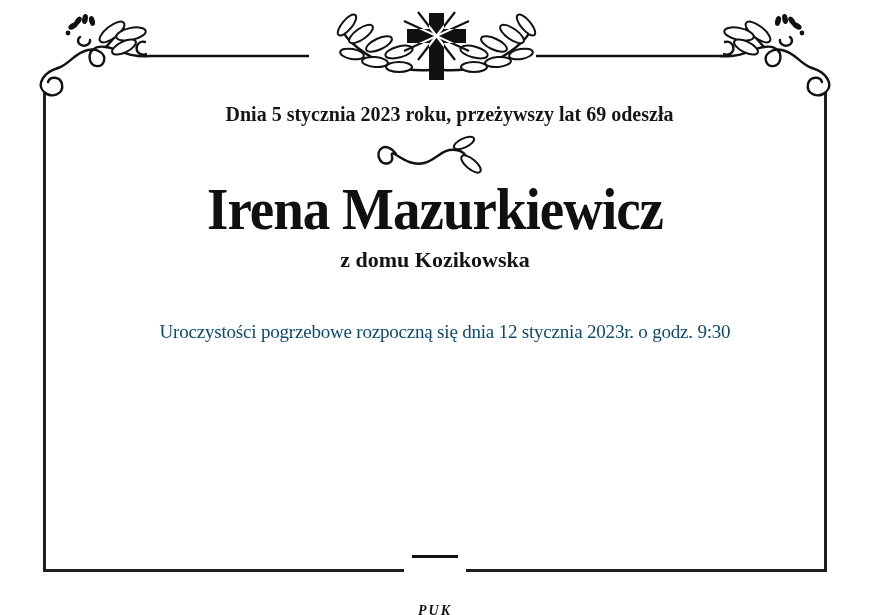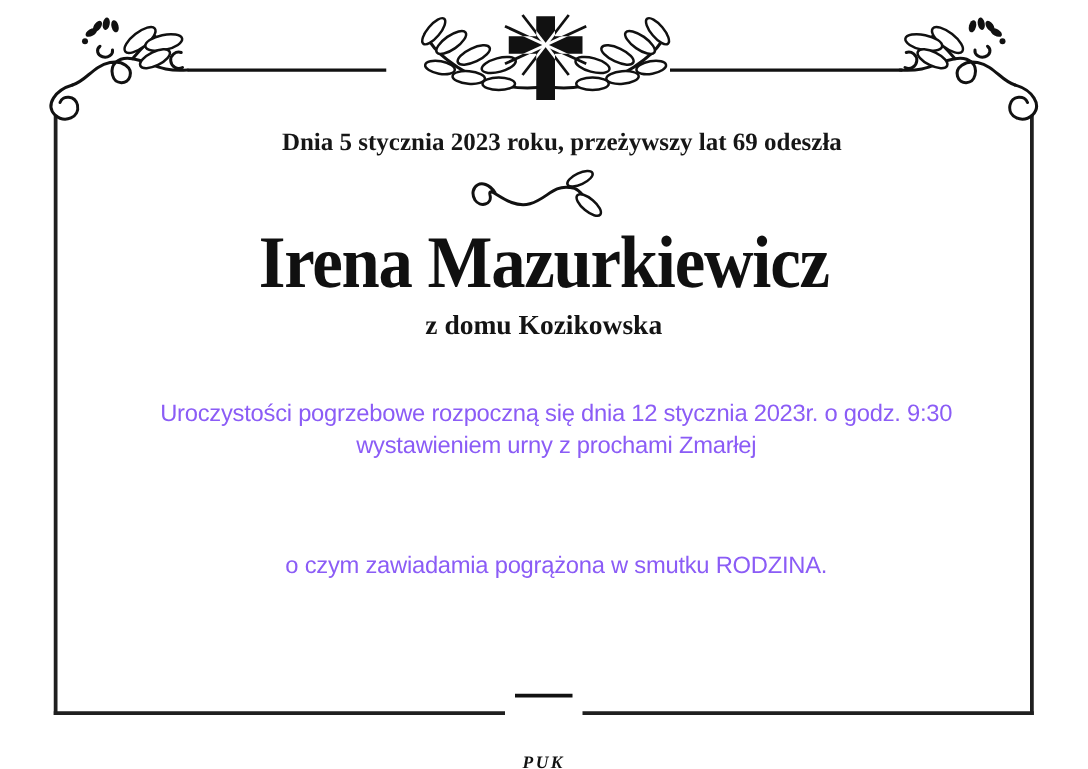--- a/index.html
+++ b/index.html
@@ -20,22 +20,22 @@
   }
   .divider-vine{position:absolute;left:372px;top:132px;width:112px;height:46px;z-index:2;}
   .deceased{
     top:180px;font-size:55px;font-weight:700;letter-spacing:-1px;line-height:60px;color:#101010;
     transform:scaleY(1.08);transform-origin:50% 50%;
   }
   .maiden{
     top:247px;font-size:22px;font-weight:700;line-height:26px;color:#141414;
   }
   .bodytext{
-    font-family:Liberation Sans, sans-serif;font-weight:300;
-    font-size:19px;line-height:25px;letter-spacing:-0.2px;color:#8b5cf6;padding-left:20px;
+    font-family:Liberation Serif, serif;font-weight:300;
+    font-size:19px;line-height:25px;letter-spacing:-0.2px;color:#0c4a6e;padding-left:20px;
   }
   .funeral{top:319px;}
   .ceremony{top:440px;}
   .logo{
     position:absolute;left:50%;top:553px;transform:translateX(-50%);
     background:#ffffff;padding:2px 8px 3px;z-index:3;text-align:center;
   }
   .puk-over{width:46px;height:3px;background:#111;margin:0 auto 1px;}
   .puk-text{
     font-family:"Liberation Serif", serif;font-weight:700;font-style:italic;
@@ -130,25 +130,23 @@
   <ellipse class="leaf" cx="92" cy="11" rx="11" ry="4.5" transform="rotate(-25 92 11)"></ellipse>
   <ellipse class="leaf" cx="99" cy="32" rx="12" ry="5" transform="rotate(40 99 32)"></ellipse>
 </svg>
 
 <div class="centered deceased">Irena Mazurkiewicz</div>
 
 <div class="centered maiden">z domu Kozikowska</div>
 
 <div class="centered bodytext funeral">
   <div>Uroczystości pogrzebowe rozpoczną się dnia 12 stycznia 2023r. o godz. 9:30</div>
-  <div>wystawieniem urny z prochami Zmarłej</div>
 </div>
 
 <div class="centered bodytext ceremony">
-  <div>o czym zawiadamia pogrążona w smutku RODZINA.</div>
 </div>
 
 <div class="logo">
   <div class="puk-over"></div>
   <div class="puk-text">PUK</div>
   <div class="elk-row">
     <div class="stripes"></div>
     <div class="elk-badge">EŁK</div>
     <div class="stripes"></div>
   </div>

